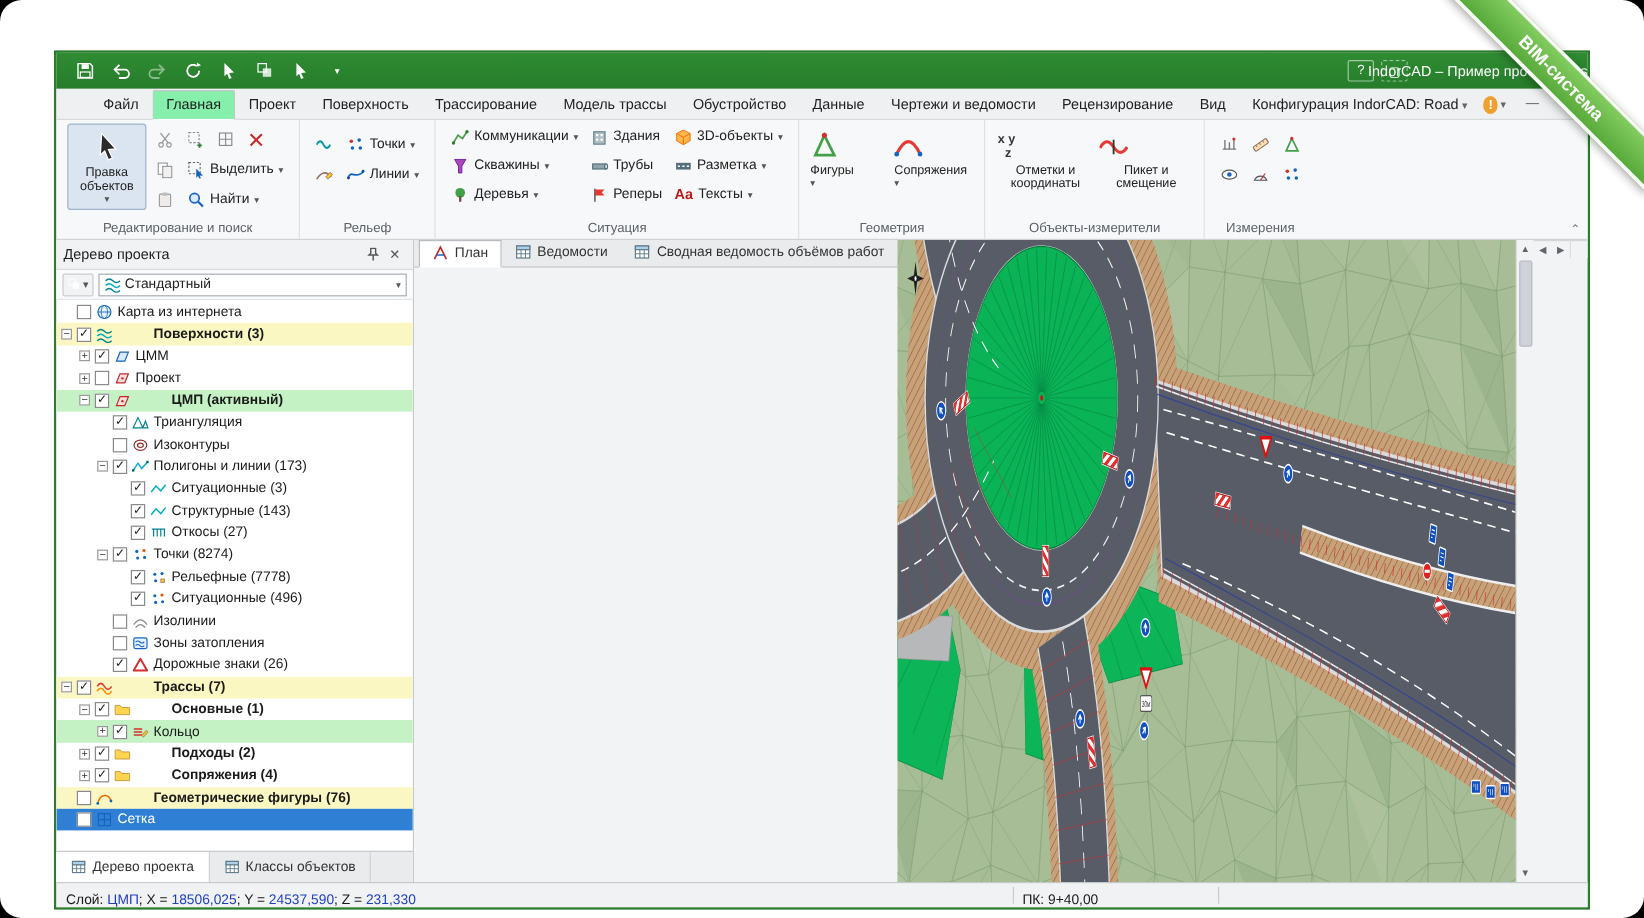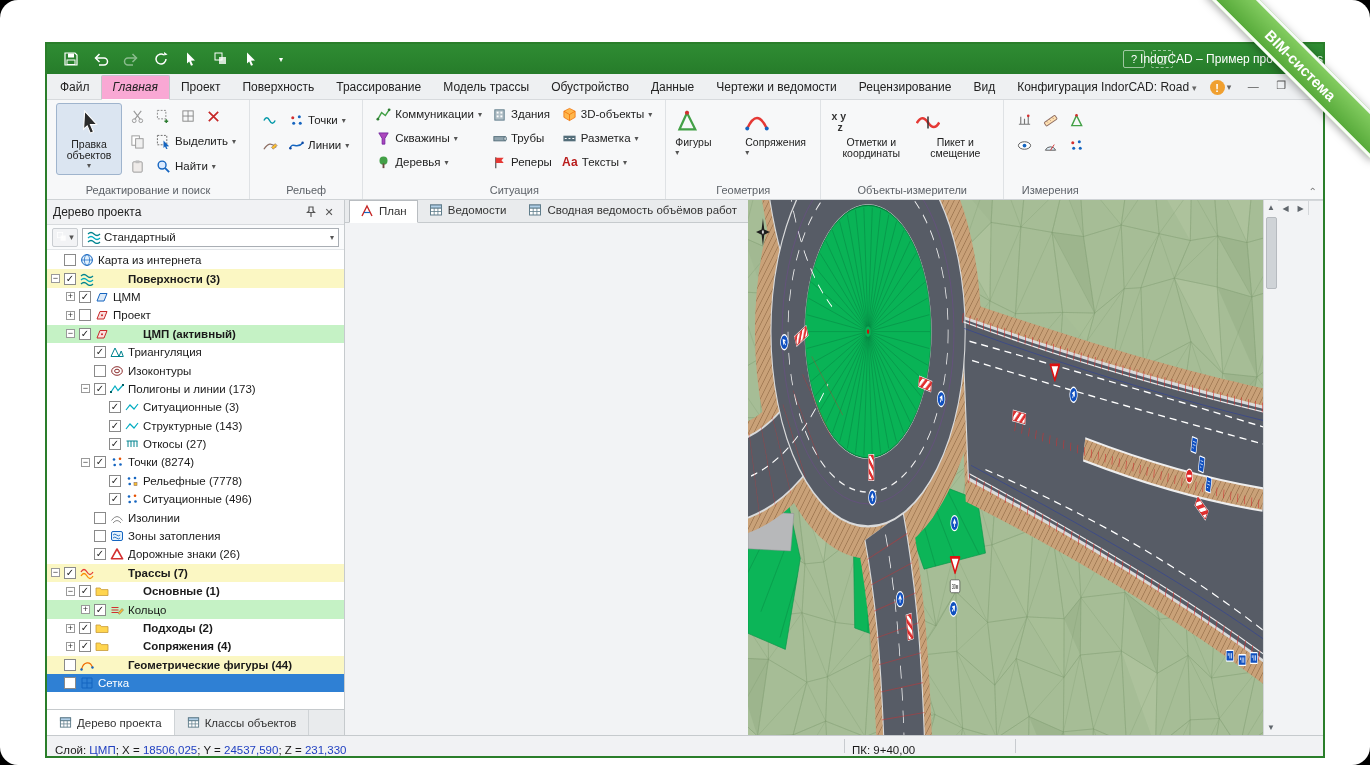--- a/index.html
+++ b/index.html
@@ -13,23 +13,23 @@
   .titlebar { height:30px; background:linear-gradient(180deg,#2f8c33,#267c2a); display:flex; align-items:center; color:#fff; position:relative; flex:0 0 auto;}
   .qat { display:flex; align-items:center; gap:10px; padding-left:14px; }
   .qat .qi { width:20px; height:20px; display:flex; align-items:center; justify-content:center; color:#fff; }
   .qat .qi.dim { opacity:.45; }
   .qat svg { width:16px; height:16px; }
   .win-title { position:absolute; left:0; right:0; text-align:right; font-size:12px; color:#fff; pointer-events:none; }
   .tb-right { margin-left:auto; display:flex; align-items:center; gap:6px; padding-right:150px; }
   .tb-right .qi { width:22px; height:18px; border:1px solid rgba(255,255,255,.55); border-radius:2px; font-size:11px; display:flex; align-items:center; justify-content:center; }
 
   
-  .tabrow { height:26px; background:#eef0f2; border-bottom:1px solid #d7dadd; display:flex; align-items:flex-end; padding-left:2px; position:relative; flex:0 0 auto;}
+  .tabrow { height:26px; background:#eef0f2; border-bottom:1px solid #d7dadd; display:flex; align-items:flex-end; padding-left:28px; position:relative; flex:0 0 auto;}
   .rtab { font-size:12px; color:#222; padding:4px 11px 5px; cursor:default; white-space:nowrap; }
-  .rtab.active { background:#f9a8d4; border:1px solid #c3c7cb; border-bottom:1px solid #fdfdfd; margin-bottom:-1px; border-radius:2px 2px 0 0;font-style:italic; }
+  .rtab.active { background:#86efac; border:1px solid #c3c7cb; border-bottom:1px solid #fdfdfd; margin-bottom:-1px; border-radius:2px 2px 0 0; }
   .rtab .tcaret { font-size:9px; color:#666; margin-left:3px; }
   .warnbadge { width:15px; height:15px; border-radius:50%; background:#f0a030; color:#fff; font-size:11px; font-weight:bold; display:inline-flex; align-items:center; justify-content:center; margin:0 2px 4px 2px; }
   .tr-caret { font-size:9px; color:#666; margin-bottom:7px; }
   .winbtns { display:flex; gap:4px; margin:0 6px 5px 10px; }
   .winbtn { width:24px; height:17px; display:flex; align-items:center; justify-content:center; font-size:11px; color:#555; border:1px solid transparent; }
 
   
   .ribbon { height:100px; background:#f7f8f9; border-bottom:1px solid #cfd3d6; display:flex; align-items:stretch; position:relative; flex:0 0 auto; }
   .rgroup { display:flex; flex-direction:column; border-right:1px solid #dfe2e5; padding:3px 9px 0; }
   .rg-body { flex:1; display:flex; align-items:flex-start; gap:4px; }
@@ -883,21 +883,21 @@
                 <use href="#ti-folder"></use>
               </svg>
               <span class="tlabel">Сопряжения (4)</span>
             </div>
             <div class="trow yellow bold" style="padding-left: 4px;">
               <span class="exp hide"></span>
               <span class="chk"></span>
               <svg class="ticon">
                 <use href="#ti-geometry-figures"></use>
               </svg>
-              <span class="tlabel">Геометрические фигуры (44)</span>
+              <span class="tlabel">Геометрические фигуры (76)</span>
             </div>
             <div class="trow sel" style="padding-left: 4px;">
               <span class="exp hide"></span>
               <span class="chk"></span>
               <svg class="ticon">
                 <use href="#ti-grid"></use>
               </svg>
               <span class="tlabel">Сетка</span>
             </div>
           </div>

